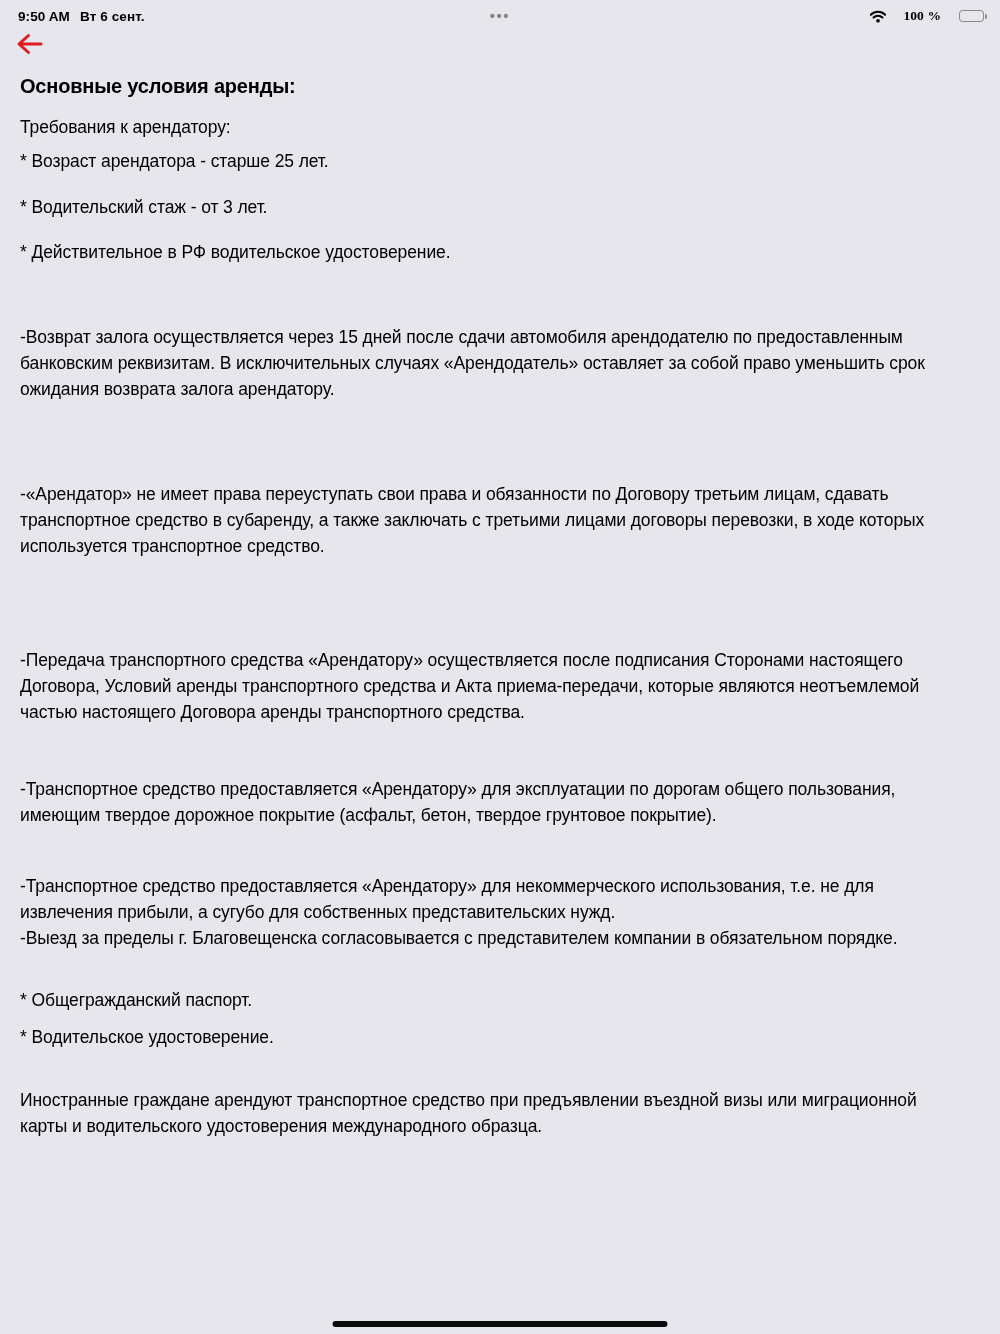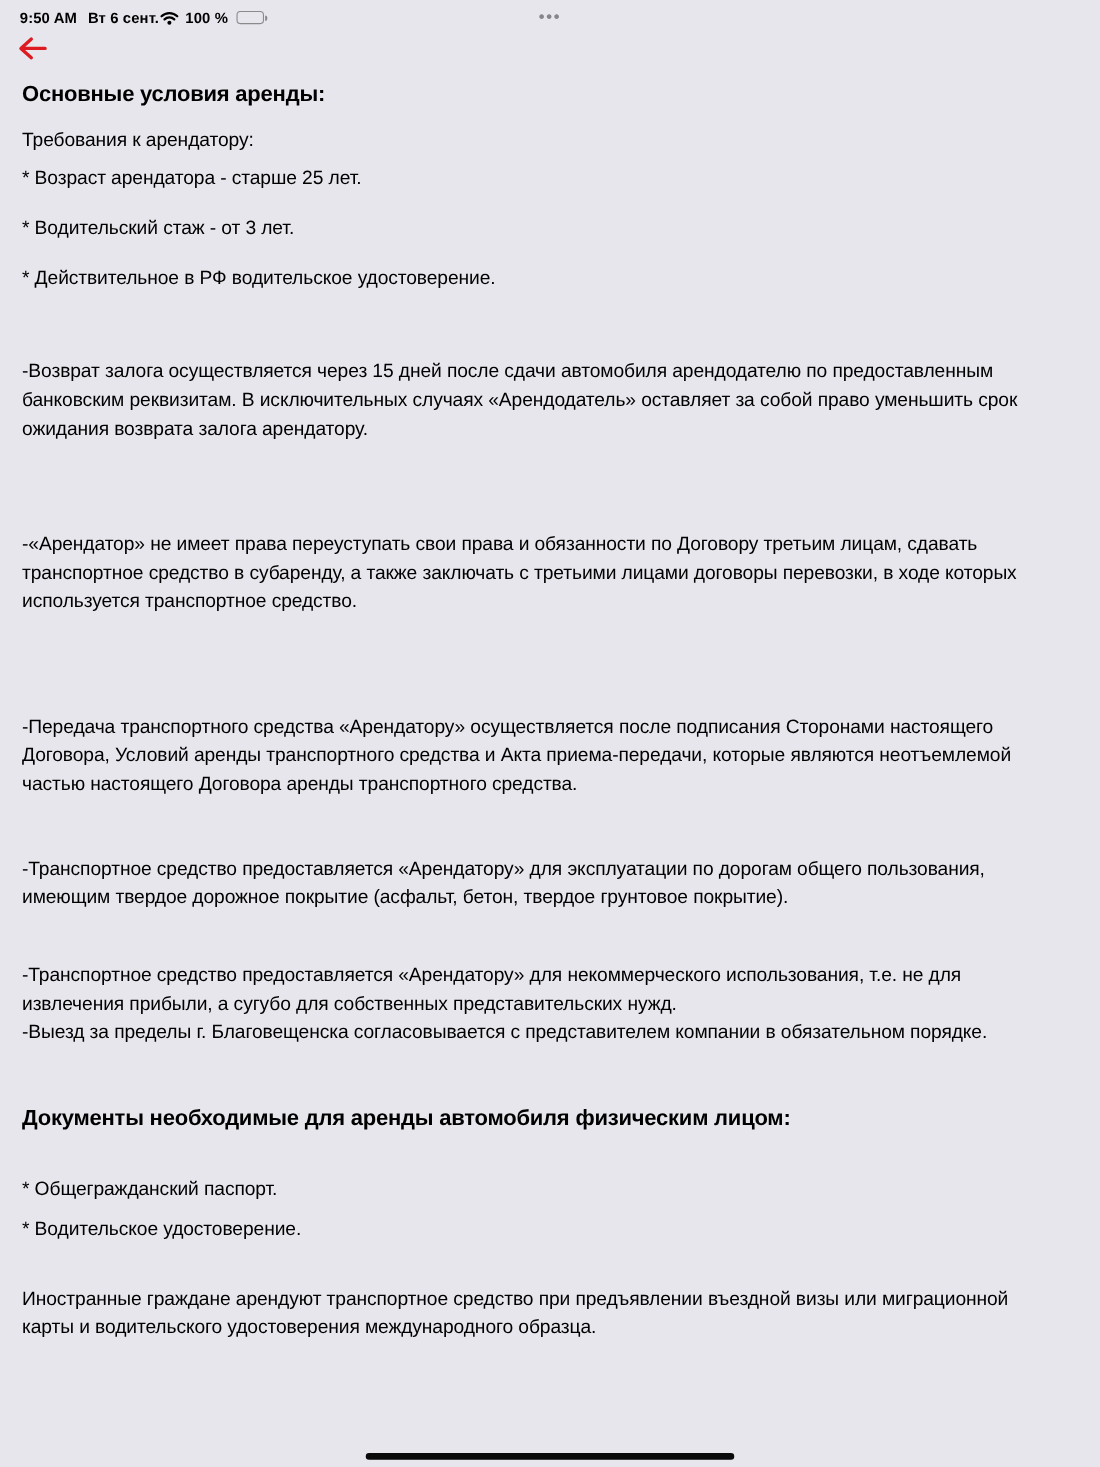--- a/index.html
+++ b/index.html
@@ -8,31 +8,31 @@
     font-family: "Liberation Sans", "DejaVu Sans", sans-serif;
     background: #e7e6ec;
     color: #000;
     overflow: hidden;
   }
   .screen { position: relative; width: 1000px; height: 1334px; background: #e7e6ec; }
 
   
   .status-bar {
     position: absolute; top: 0; left: 0; right: 0; height: 26px;
-    display: flex; align-items: center; 
+    display: flex; align-items: center; justify-content: space-between;
     padding: 6px 16px 0 18px;
     font-size: 13.5px; font-weight: bold; letter-spacing: 0.1px;
   }
   .sb-left { display: flex; gap: 10px; align-items: center; }
   .sb-center {
     position: absolute; left: 50%; transform: translateX(-50%);
     color: #85858a; font-size: 15px; letter-spacing: 1.5px; font-weight: bold;
     cursor: pointer; line-height: 10px;
   }
-  .sb-right { display: flex; align-items: center; gap: 6px; }
+  .sb-right { display: flex; align-items: center; gap: 16px; font-family: Liberation Serif, serif; }
   .wifi svg { display: block; margin-top: 1px; }
   .battery {
     position: relative; width: 25px; height: 12px;
     border: 1px solid rgba(0,0,0,.4); border-radius: 3.5px;
     padding: 1px; margin-left: 2px;
   }
   .battery .level { width: 100%; height: 100%; background: #000; border-radius: 1.5px; }
   .battery::after {
     content: ""; position: absolute; right: -4px; top: 3px;
     width: 2.5px; height: 5px; background: rgba(0,0,0,.4);
@@ -104,21 +104,20 @@
     <p style="margin-top:14px">Требования к арендатору:</p>
     <p style="margin-top:8px">* Возраст арендатора - старше 25 лет.</p>
     <p style="margin-top:20px">* Водительский стаж - от 3 лет.</p>
     <p style="margin-top:19px">* Действительное в РФ водительское удостоверение.</p>
     <p style="margin-top:59px">-Возврат залога осуществляется через 15 дней после сдачи автомобиля арендодателю по предоставленным банковским реквизитам. В исключительных случаях «Арендодатель» оставляет за собой право уменьшить срок ожидания возврата залога арендатору.</p>
     <p style="margin-top:79px">-«Арендатор» не имеет права переуступать свои права и обязанности по Договору третьим лицам, сдавать транспортное средство в субаренду, а также заключать с третьими лицами договоры перевозки, в ходе которых используется транспортное средство.</p>
     <p style="margin-top:88px">-Передача транспортного средства «Арендатору» осуществляется после подписания Сторонами настоящего Договора, Условий аренды транспортного средства и Акта приема-передачи, которые являются неотъемлемой частью настоящего Договора аренды транспортного средства.</p>
     <p style="margin-top:51px">-Транспортное средство предоставляется «Арендатору» для эксплуатации по дорогам общего пользования, имеющим твердое дорожное покрытие (асфальт, бетон, твердое грунтовое покрытие).</p>
     <p style="margin-top:45px">-Транспортное средство предоставляется «Арендатору» для некоммерческого использования, т.е. не для извлечения прибыли, а сугубо для собственных представительских нужд.</p>
     <p style="">-Выезд за пределы г. Благовещенска согласовывается с представителем компании в обязательном порядке.</p>
-    <h2 class="doc-heading" style="margin-top:52px">Документы необходимые для аренды автомобиля физическим лицом:</h2>
     <p style="margin-top:36px">* Общегражданский паспорт.</p>
     <p style="margin-top:11px">* Водительское удостоверение.</p>
     <p style="margin-top:37px">Иностранные граждане арендуют транспортное средство при предъявлении въездной визы или миграционной карты и водительского удостоверения международного образца.</p>
   </main>
 
   <div class="home-indicator"></div>
 
 </div>
 
 </body></html>

